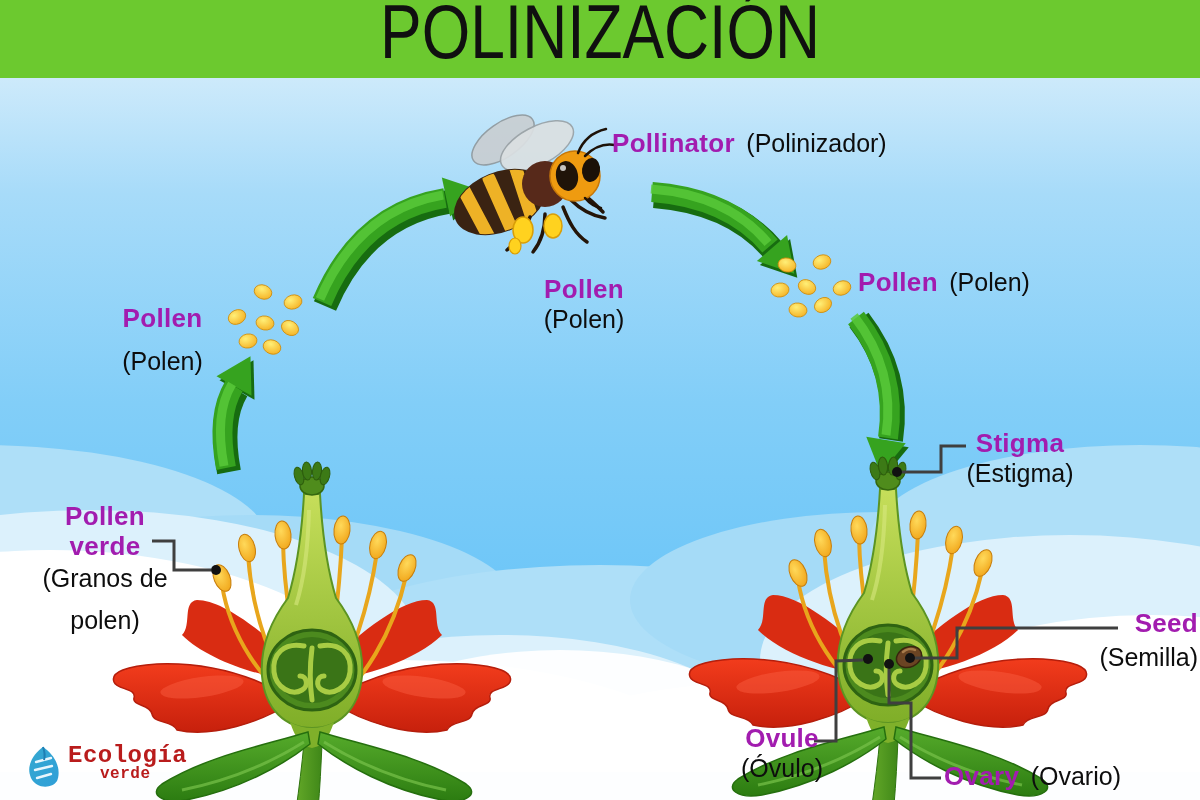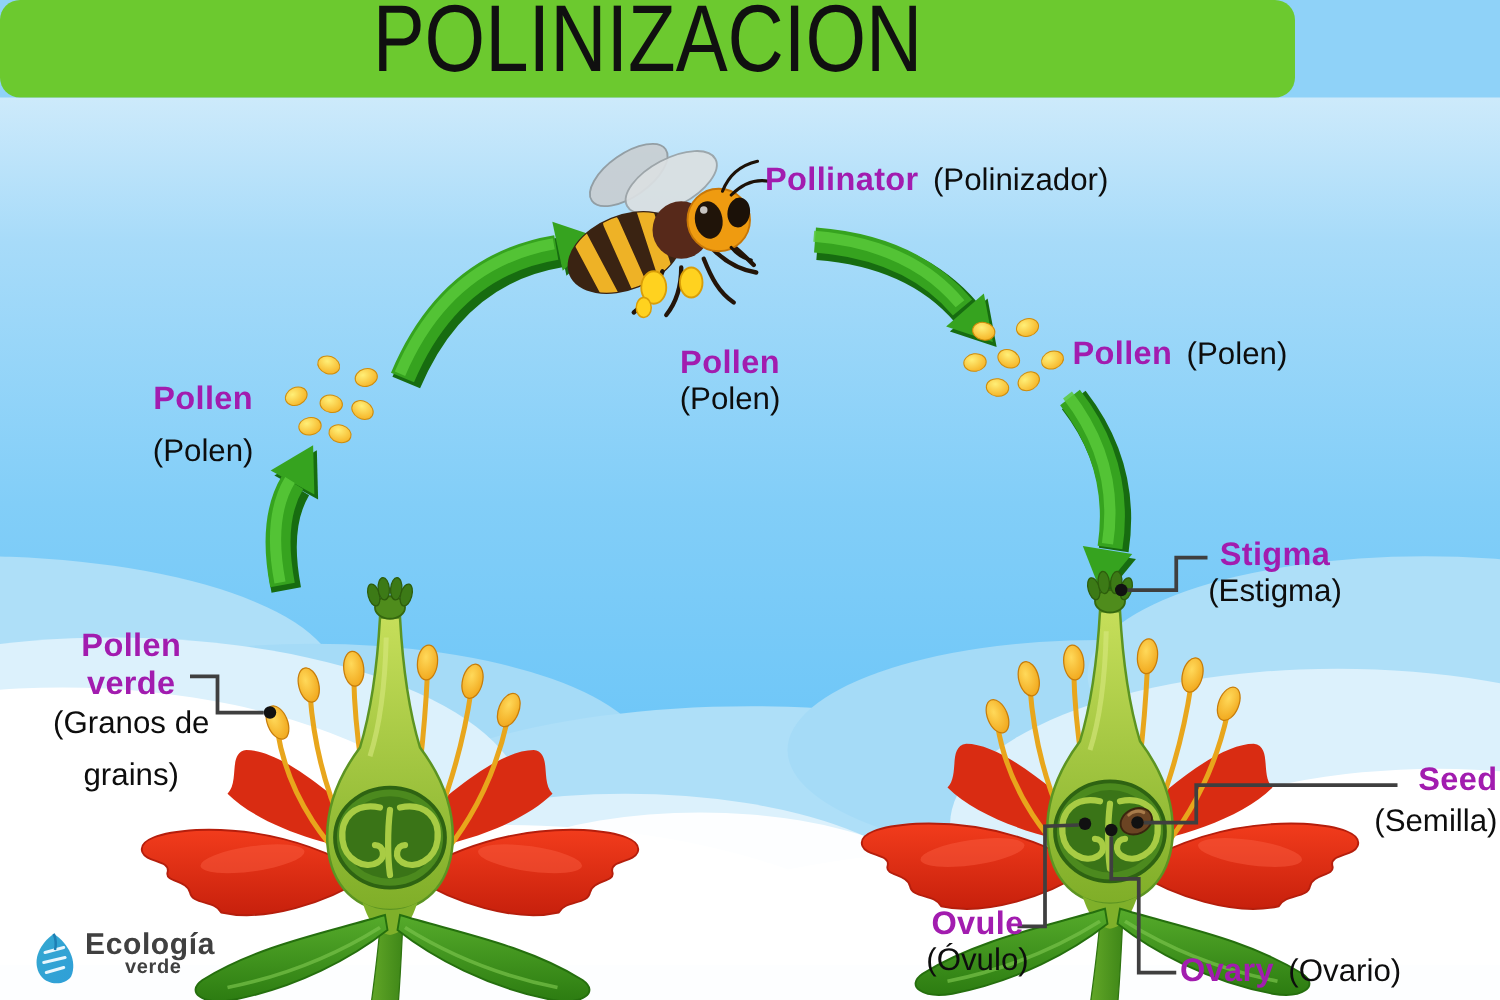--- a/index.html
+++ b/index.html
@@ -1,31 +1,31 @@
 <!DOCTYPE html>
 <html><head>
 <meta charset="utf-8">
 <style>
   html,body{margin:0;padding:0;background:#ffffff;}
   .stage{position:relative;width:1200px;height:800px;overflow:hidden;
          font-family:"Liberation Sans",sans-serif;background:#8fd2f8;}
   .sky{position:absolute;left:0;top:78px;width:1200px;height:722px;
        background:linear-gradient(180deg,#cdeafb 0%,#a7dbf9 16%,#82cef8 45%,#6dc6f8 72%,#69c4f8 100%);}
-  .header{position:absolute;left:0;top:0;width:1036px;height:78px;background:#6cc92f;overflow:hidden;z-index:3;border-radius:16px;}
+  .header{position:absolute;left:0;top:0;width:1200px;height:78px;background:#6cc92f;overflow:hidden;z-index:3;}
   .title{position:absolute;left:0;top:-10px;width:100%;text-align:center;
          font-size:76px;line-height:84px;color:#101010;font-weight:400;
          transform:scaleX(.82);transform-origin:50% 50%;letter-spacing:0px;white-space:nowrap;}
   svg.scene{position:absolute;left:0;top:0;z-index:2;}
   .lbl{position:absolute;z-index:5;line-height:1.15;white-space:nowrap;}
   .en{font-weight:bold;color:#a21caf;font-size:26px;letter-spacing:.3px;}
   .es{font-weight:normal;color:#0d0d0d;font-size:25px;}
   .row .es{margin-left:7px;}
   .center{text-align:center;}
   .logo{position:absolute;left:24px;top:744px;z-index:6;display:flex;align-items:flex-start;}
-  .logo-text{margin-left:6px;color:#404040;font-weight:bold;line-height:1;}
+  .logo-text{margin-left:6px;color:#b91c1c;font-weight:bold;line-height:1;font-family:Liberation Mono, monospace;}
   .logo-w1{font-size:24px;letter-spacing:.5px;}
   .logo-w2{font-size:16px;margin-left:32px;margin-top:-2px;letter-spacing:.5px;}
 </style>
 </head>
 <body>
 
 <div class="stage">
 
   <div class="sky"></div>
 
@@ -270,21 +270,21 @@
 
   <div class="lbl row" style="left:858px;top:268px;">
     <span class="en">Pollen</span>
     <span class="es">(Polen)</span>
   </div>
 
   <div class="lbl center" style="left:25px;top:502px;width:160px;">
     <div class="en">Pollen</div>
     <div class="en">verde</div>
     <div class="es" style="margin-top:2px;">(Granos de</div>
-    <div class="es" style="margin-top:13px;">grains)</div>
+    <div class="es" style="margin-top:13px;">polen)</div>
   </div>
 
   <div class="lbl center" style="left:940px;top:429px;width:160px;">
     <div class="en">Stigma</div>
     <div class="es">(Estigma)</div>
   </div>
 
   <div class="lbl" style="left:1020px;top:609px;width:178px;text-align:right;">
     <div class="en">Seed</div>
     <div class="es" style="margin-top:4px;">(Semilla)</div>

